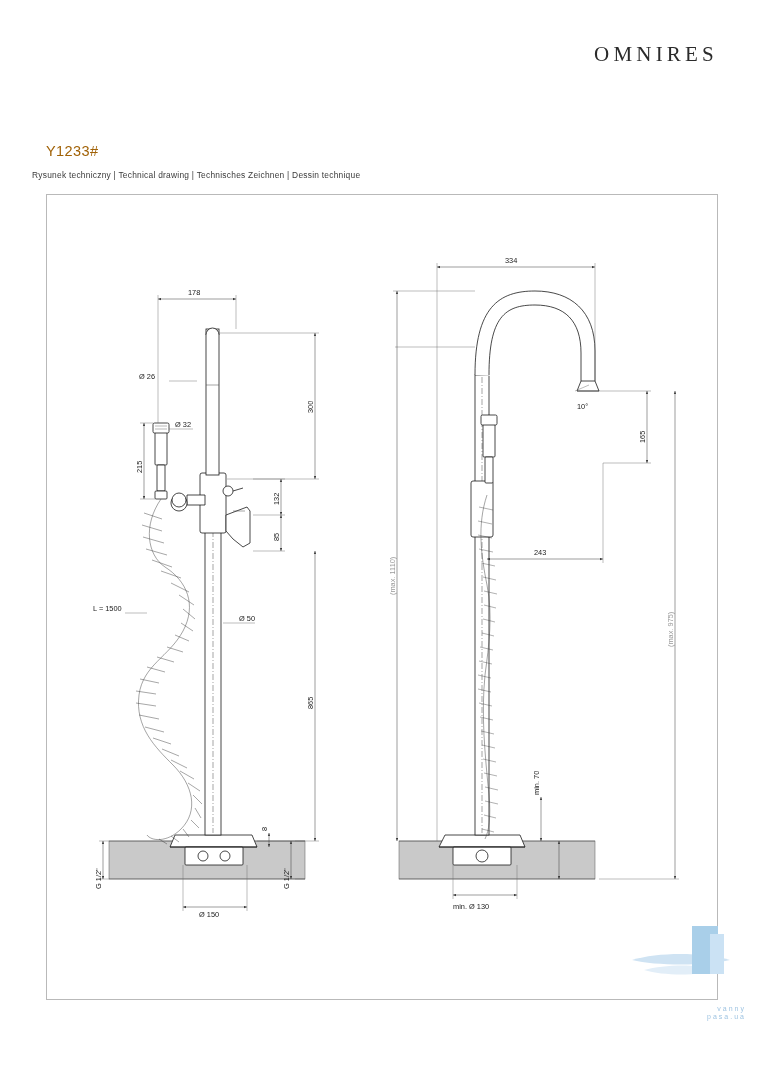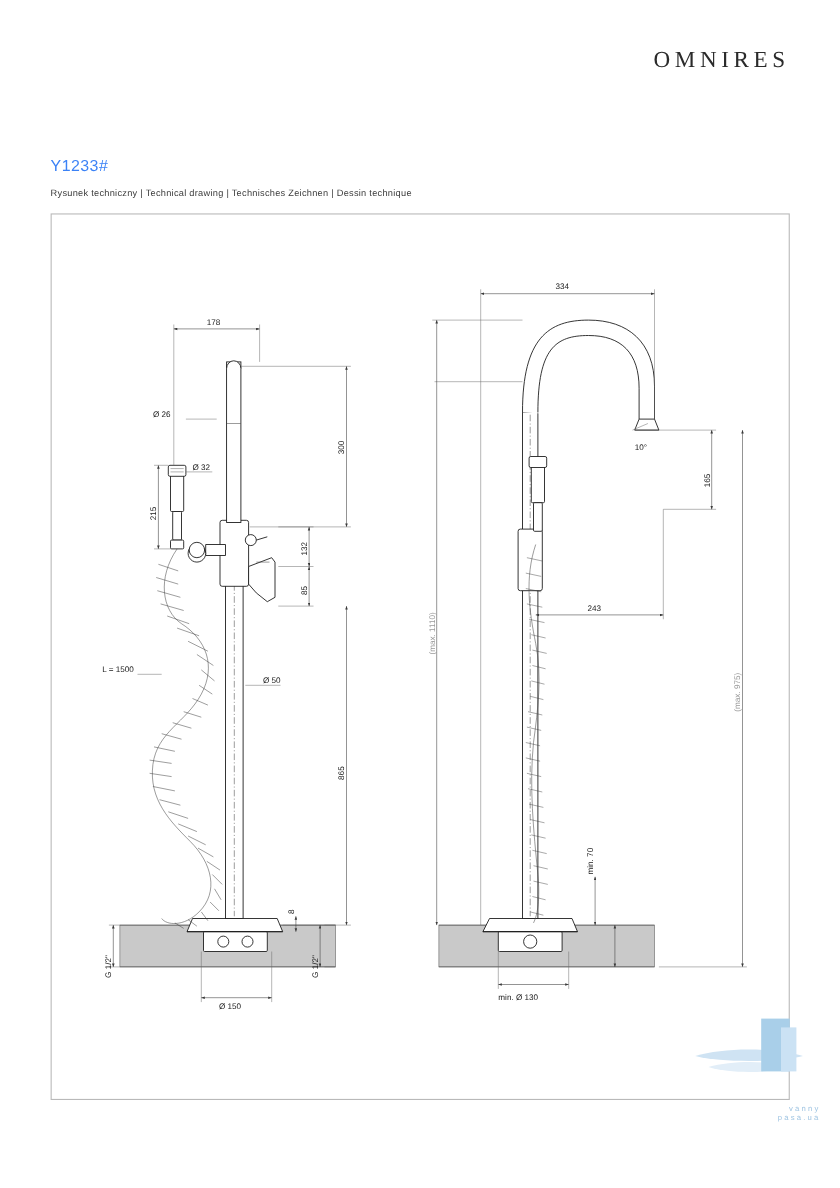--- a/index.html
+++ b/index.html
@@ -31,25 +31,25 @@
     letter-spacing: 4.2px;
     color: #2b2b2b;
     font-weight: 400;
   }
   .code {
     position: absolute;
     left: 46px;
     top: 143px;
     font-size: 14.5px;
     letter-spacing: 0.4px;
-    color: #3b82f6;
+    color: #a16207;
   }
   .subtitle {
     position: absolute;
-    left: 46px;
+    left: 32px;
     top: 170px;
     font-size: 8.4px;
     letter-spacing: 0.25px;
     color: #3a3a3a;
   }
   
   .frame {
     position: absolute;
     left: 46px;
     top: 194px;

